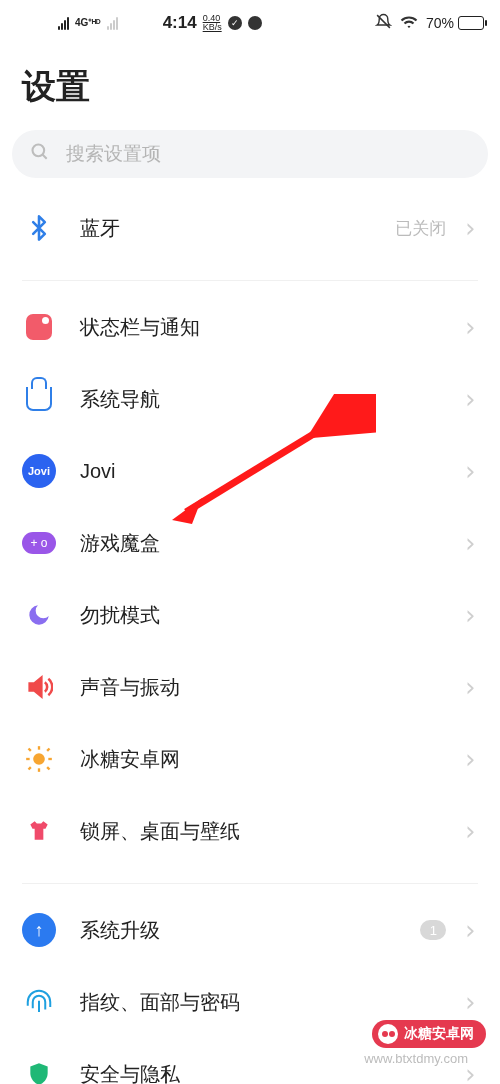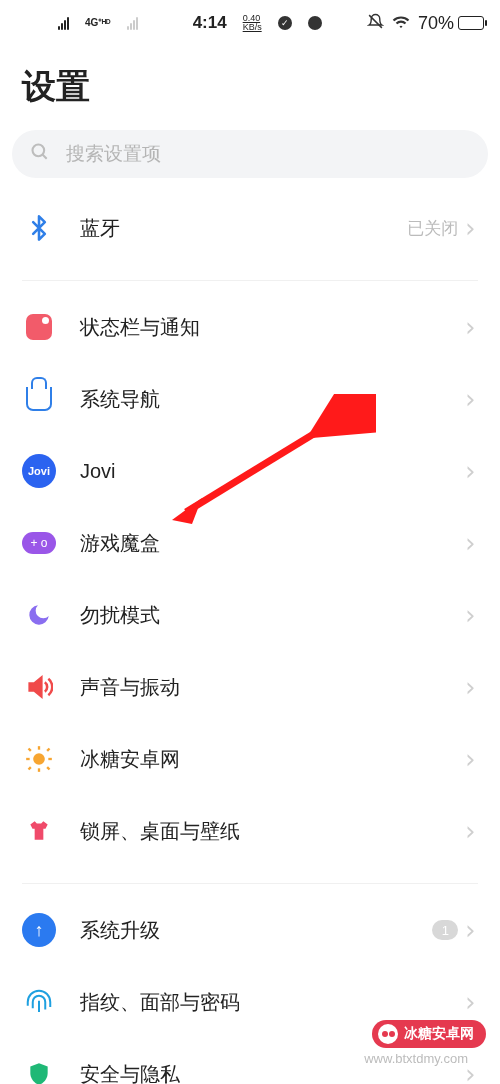--- a/index.html
+++ b/index.html
@@ -13,39 +13,39 @@
   position: relative;
 }
 .status-bar {
   height: 46px;
   display: flex;
   align-items: center;
   padding: 0 16px 0 58px;
   font-size: 14px;
   color: #222;
 }
-.status-left { display: flex; align-items: center; gap: 16px; }
+.status-left { display: flex; align-items: center; gap: 6px; }
 .status-right { margin-left: auto; display: flex; align-items: center; gap: 8px; }
 .signal-bars { display: inline-flex; align-items: flex-end; gap: 1px; height: 14px; }
 .signal-bars i { width: 2px; background: #222; display: inline-block; border-radius: 1px; }
 .signal-bars i:nth-child(1){height:4px;}
 .signal-bars i:nth-child(2){height:7px;}
 .signal-bars i:nth-child(3){height:10px;}
 .signal-bars i:nth-child(4){height:13px;}
 .signal-bars.weak i { background: #ccc; }
 .net-label { font-size: 10px; font-weight: 600; line-height: 1; }
 .time { font-size: 17px; font-weight: 700; margin-left: 39px; }
 .speed { font-size: 9px; line-height: 1; display: inline-flex; flex-direction: column; align-items: flex-start; text-decoration: underline; }
 .dot-icon { width: 14px; height: 14px; border-radius: 50%; background: #333; display: inline-flex; align-items: center; justify-content: center; }
 .dot-icon::after { content: "✓"; color: #fff; font-size: 9px; }
 .chat-bubble { width: 14px; height: 14px; border-radius: 50%; background: #333; }
 .bell-off { font-size: 16px; color: #333; }
 .wifi { font-size: 15px; }
 .battery-wrap { display: flex; align-items: center; gap: 4px; }
-.battery-pct { font-size: 18px; font-weight: 500; }
+.battery-pct { font-size: 14px; font-weight: 500; }
 .battery { width: 26px; height: 14px; border: 1.5px solid #222; border-radius: 3px; position: relative; }
 .battery::after { content:""; position:absolute; right:-4px; top:3px; width:2px; height:6px; background:#222; border-radius:1px; }
 .battery-fill { height:100%; width:70%; background:#222; border-radius:1px; }
 
 .page-title {
   font-size: 34px;
   font-weight: 700;
   padding: 18px 22px 20px;
 }
 
@@ -71,21 +71,21 @@
 }
 .item-icon {
   width: 34px;
   height: 34px;
   display: flex;
   align-items: center;
   justify-content: center;
   margin-right: 24px;
 }
 .item-label { font-size: 20px; color: #222; flex: 1; }
-.item-trail { display: flex; align-items: center; gap: 4px; justify-content: flex-end; }
+.item-trail { display: flex; align-items: center; gap: 16px; justify-content: flex-end; }
 .item-value { font-size: 17px; color: #bbb; }
 .chevron { font-size: 26px; color: #cfcfcf; font-family: monospace; line-height: 1; }
 .badge {
   background: #d8d8d8;
   color: #fff;
   font-size: 13px;
   min-width: 26px;
   height: 20px;
   border-radius: 10px;
   display: inline-flex;

